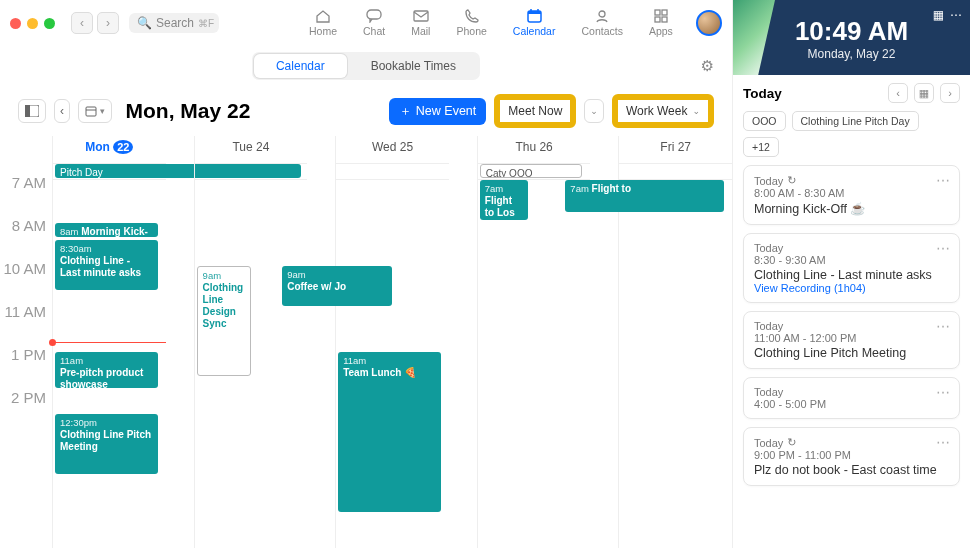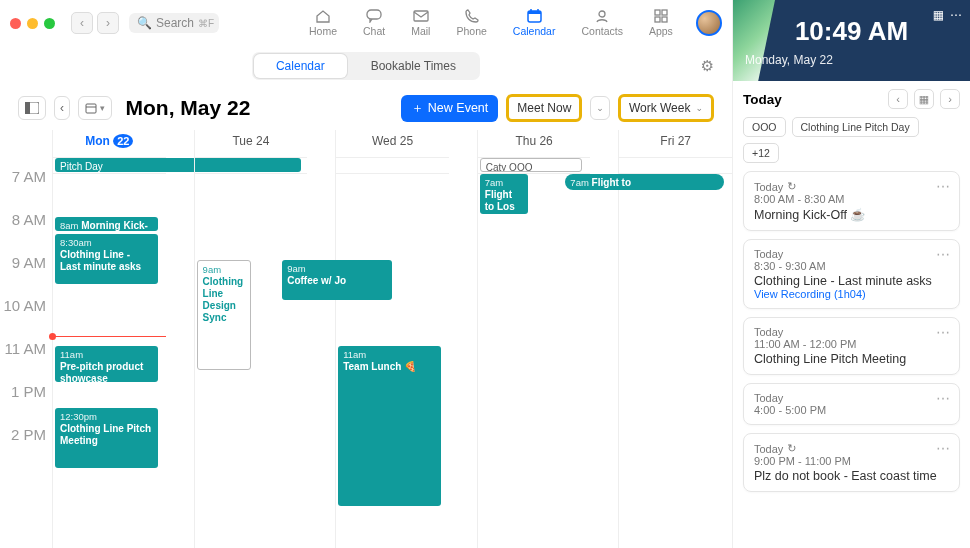--- a/index.html
+++ b/index.html
@@ -29,21 +29,21 @@
 .segmented button { border:none; background:transparent; padding:5px 22px; font-size:12px; border-radius:6px; color:#555; cursor:pointer;}
 .segmented button.active { background:#fff; color:#0b6bff; box-shadow:0 0 0 1px #ddd;}
 .gear { position:absolute; right:18px; color:#888; font-size:15px; cursor:pointer;}
 
 
 .cal-header { display:flex; align-items:center; padding:4px 18px 8px; gap:8px;}
 .icon-btn { border:1px solid #ddd; background:#fff; border-radius:6px; padding:3px 6px; font-size:12px; color:#666; cursor:pointer; display:flex; align-items:center; gap:3px; height:24px;}
 .date-title{ font-size:21px; font-weight:700; margin-left:6px;}
 .header-spacer{flex:1;}
 .new-event-btn { background:#0b6bff; color:#fff; border:none; border-radius:6px; padding:5px 10px; font-size:12.5px; font-weight:500; display:flex; align-items:center; gap:4px; cursor:pointer;}
-.dropdown { border:3px solid #eab308; border-radius:6px; padding:4px 8px; font-size:12px; color:#333; background:#fff; display:flex; align-items:center; gap:5px; cursor:pointer;}
+.dropdown { border:6px solid #eab308; border-radius:6px; padding:4px 8px; font-size:12px; color:#333; background:#fff; display:flex; align-items:center; gap:5px; cursor:pointer;}
 .tiny-caret{font-size:9px;color:#888;}
 
 
 .grid-wrap { flex:1; display:flex; overflow:hidden;}
 .time-col { width:52px; font-size:15px; color:#9a9a9a; padding-top:44px;}
 .time-col div { height:43px; text-align:right; padding-right:6px; position:relative; top:-6px;}
 .days { flex:1; display:flex; position:relative;gap:28px;}
 .day-col { flex:1; border-left:1px solid #eee; position:relative;}
 .day-head { height:28px; text-align:center; font-size:12px; color:#555; padding-top:4px; border-bottom:1px solid #eee;}
 .day-head.today { color:#0b6bff; font-weight:600;}
@@ -53,21 +53,21 @@
 .event.white { background:#fff; color:#333; border:1px solid #bbb;}
 .event .etime{font-size:9.5px; opacity:.9;}
 .event .etitle{font-weight:600;}
 .now-line{position:absolute; left:0; right:0; height:0; border-top:1.5px solid #ff4a3d;}
 .now-line::before{content:""; position:absolute; left:-4px; top:-4px; width:7px; height:7px; background:#ff4a3d; border-radius:50%;}
 
 
 .rp-header { background:#1e3a5f; color:#fff; padding:16px 12px 14px; position:relative;}
 .rp-leaf { position:absolute; left:0; top:0; bottom:0; width:42px; background:linear-gradient(135deg,#3ba071 0%,#8fd69c 50%, #fff 100%); clip-path: polygon(0 0, 100% 0, 60% 100%, 0 100%);}
 .rp-time { font-size:26px; font-weight:700; text-align:center;}
-.rp-date { font-size:12px; text-align:left; opacity:.9;margin-top:6px;}
+.rp-date { font-size:12px; text-align:center; opacity:.9;}
 .rp-header-icons{position:absolute; top:8px; right:8px; display:flex; gap:6px; color:#fff; font-size:12px;}
 .rp-today-bar { display:flex; align-items:center; padding:8px 10px; gap:6px;}
 .rp-today-bar h3{font-size:13.5px; font-weight:600; flex:1;}
 .rp-today-bar .nav-ic{ width:20px;height:20px;border:1px solid #ddd; border-radius:5px; display:flex;align-items:center;justify-content:center; font-size:11px;color:#888;cursor:pointer;}
 .rp-chips { display:flex; gap:6px; padding:0 10px 8px; flex-wrap:wrap;}
 .chip { border:1px solid #ddd; border-radius:5px; padding:3px 8px; font-size:10.5px; color:#444; background:#fff; cursor:pointer;}
 .rp-list { overflow:auto; padding:0 10px 10px; display:flex; flex-direction:column; gap:8px;}
 .rp-card { border:1px solid #e5e5e5; border-radius:8px; padding:8px 10px; position:relative; font-size:11px; color:#333; box-shadow:0 1px 2px rgba(0,0,0,.03);}
 .rp-card .lbl{color:#777; font-size:11px; display:flex; align-items:center; gap:4px;}
 .rp-card .more{position:absolute; top:6px; right:8px; color:#aaa; font-size:14px; letter-spacing:1px; cursor:pointer;}
@@ -203,21 +203,20 @@
     <div class="dropdown">
       <span>Work Week</span>
       <span class="tiny-caret">⌄</span>
     </div>
   </div>
 
   <div class="grid-wrap">
     <div class="time-col">
       <div>7 AM</div>
       <div>8 AM</div>
-      <div>9 AM</div>
       <div>10 AM</div>
       <div>11 AM</div>
       <div>1 PM</div>
       <div>2 PM</div>
     </div>
     <div class="days">
 
       <div class="day-col">
         <div class="day-head today"><span>Mon</span> <span class="today-badge">22</span></div>
         <div class="allday-row">
@@ -247,21 +246,21 @@
         <div class="day-head"><span>Thu</span>  <span>26</span></div>
         <div class="allday-row">
             <div class="event white" style="top:28px;height:14px;color:#555">Caty OOO</div>
           </div>
         <div class="event" style="top:44px;height:40px;right:55%;"><span class="etime">7am</span><br><span class="etitle">Flight to Los Angeles</span></div>
       </div>
 
       <div class="day-col">
         <div class="day-head"><span>Fri</span>  <span>27</span></div>
         <div class="allday-row"></div>
-        <div class="event" style="top:44px;height:16px;left:-48%;border-radius:8px;"><span class="etime">7am</span> <span class="etitle">Flight to</span></div>
+        <div class="event" style="top:44px;height:32px;left:-48%;"><span class="etime">7am</span> <span class="etitle">Flight to</span></div>
       </div>
     </div>
   </div>
 </div>
 
 <div class="right-pane">
   <div class="rp-header">
     <div class="rp-leaf"></div>
     <div class="rp-header-icons">
       <span>▦</span>

